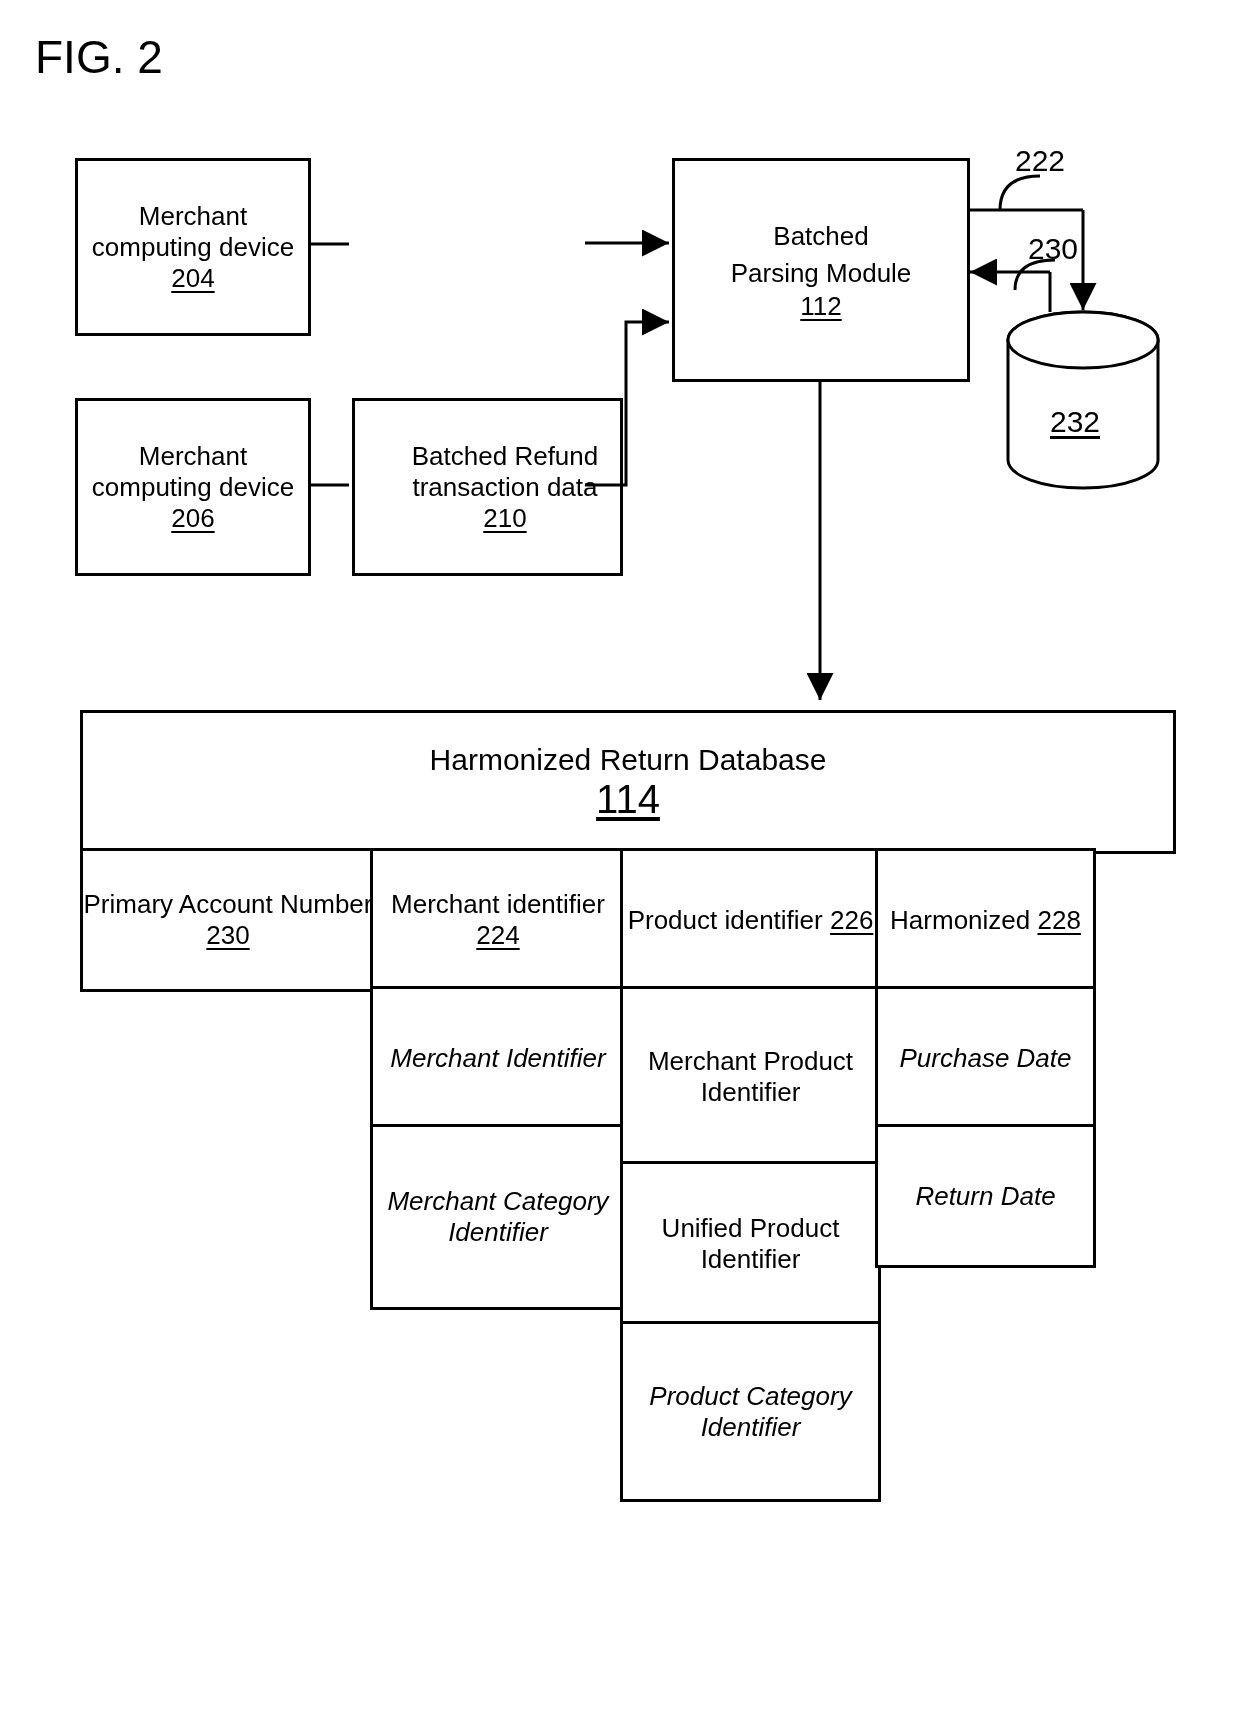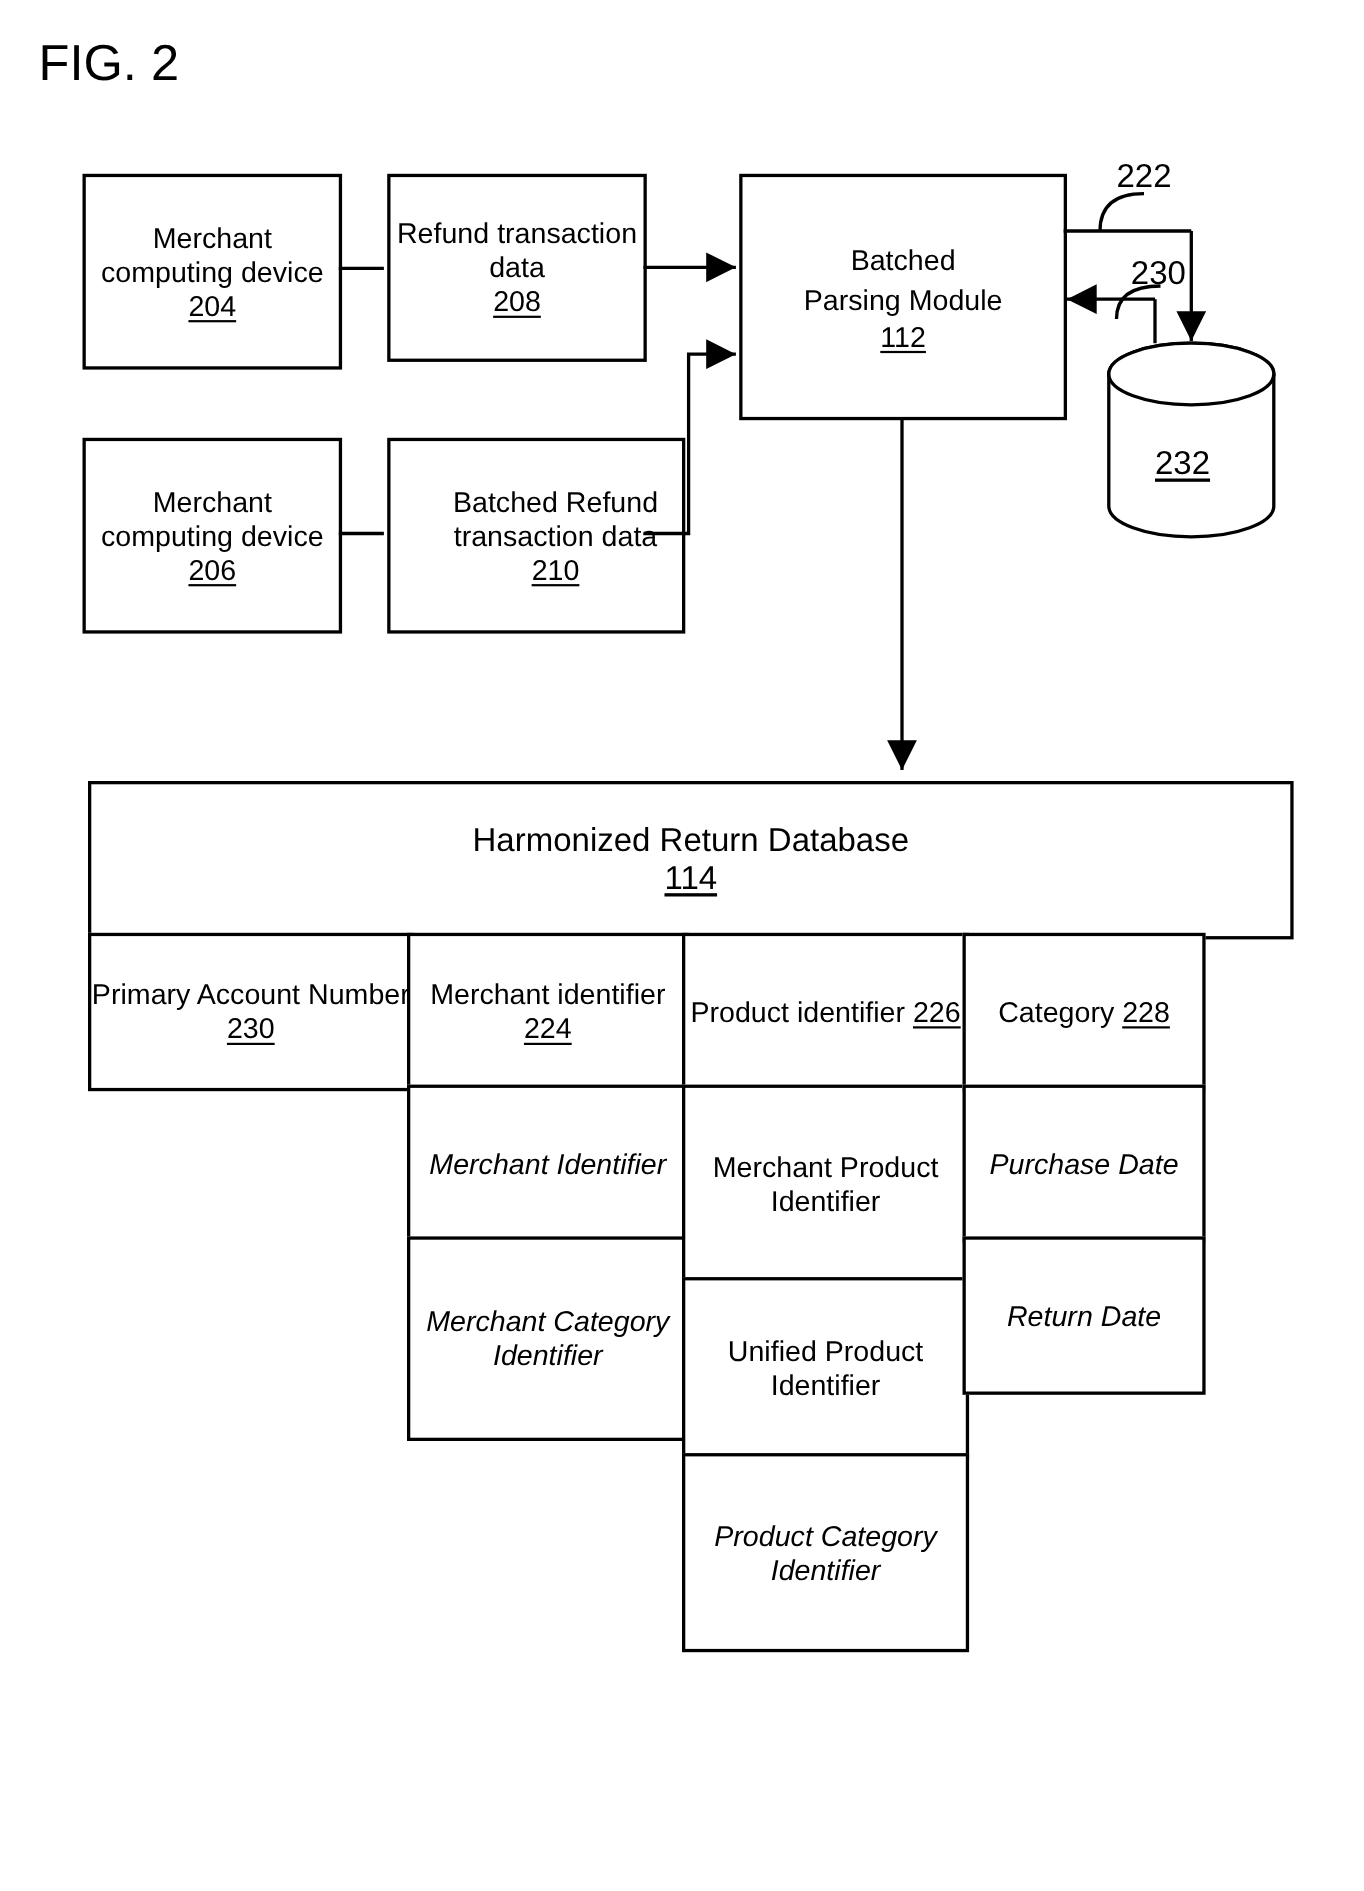--- a/index.html
+++ b/index.html
@@ -53,24 +53,20 @@
 
 <div class="canvas">
 
   <div class="fig-label" style="left:35px; top:30px;">FIG. 2</div>
 
   <div class="box" style="left:75px; top:158px; width:230px; height:172px;">
     <div>Merchant computing device</div>
     <div class="ref">204</div>
   </div>
 
-  <div class="box" style="left:352px; top:158px; width:230px; height:165px;">
-    <div>Refund transaction data</div>
-    <div class="ref">208</div>
-  </div>
 
   <div class="box" style="left:672px; top:158px; width:292px; height:218px;">
     <div style="line-height:1.4">Batched</div>
     <div style="line-height:1.4">Parsing Module</div>
     <div class="ref">112</div>
   </div>
 
   <div class="box" style="left:75px; top:398px; width:230px; height:172px;">
     <div>Merchant computing device</div>
     <div class="ref">206</div>
@@ -115,21 +111,21 @@
 
     <line x1="1050" y1="312" x2="1050" y2="272" stroke="#000" stroke-width="3"></line>
     <line x1="1050" y1="272" x2="970" y2="272" stroke="#000" stroke-width="3" marker-end="url(#arrow)"></line>
     <path d="M1055 260 Q1015 260 1015 290" fill="none" stroke="#000" stroke-width="3"></path>
 
     <polyline points="820,379 820,630 820,700" fill="none" stroke="#000" stroke-width="3" marker-end="url(#arrow)"></polyline>
   </svg>
 
   <div class="box" style="left:80px; top:710px; width:1090px; height:138px; flex-direction:column;">
     <div style="font-size:30px;">Harmonized Return Database</div>
-    <div class="ref" style="font-size:30px;">114</div>
+    <div class="ref" style="font-size:40px;">114</div>
   </div>
 
   <div class="box" style="left:80px; top:848px; width:290px; height:138px;">
     <div>
       <span>Primary Account Number</span>
       <span class="ref">230</span>
     </div>
   </div>
 
   <div class="box" style="left:370px; top:848px; width:250px; height:138px;">
@@ -146,20 +142,20 @@
       <span>Product identifier</span>
       <span class="ref">226</span>
     </div>
   </div>
   <div class="box" style="left:620px; top:986px; width:255px; height:175px; ">Merchant Product Identifier</div>
   <div class="box" style="left:620px; top:1161px; width:255px; height:160px; ">Unified Product Identifier</div>
   <div class="box" style="left:620px; top:1321px; width:255px; height:175px; font-style:italic;">Product Category Identifier</div>
 
   <div class="box" style="left:875px; top:848px; width:215px; height:138px;">
     <div>
-      <span>Category</span>
+      <span>Harmonized</span>
       <span class="ref">228</span>
     </div>
   </div>
   <div class="box" style="left:875px; top:986px; width:215px; height:138px; font-style:italic;">Purchase Date</div>
   <div class="box" style="left:875px; top:1124px; width:215px; height:138px; font-style:italic;">Return Date</div>
 
 </div>
 
 </body></html>

